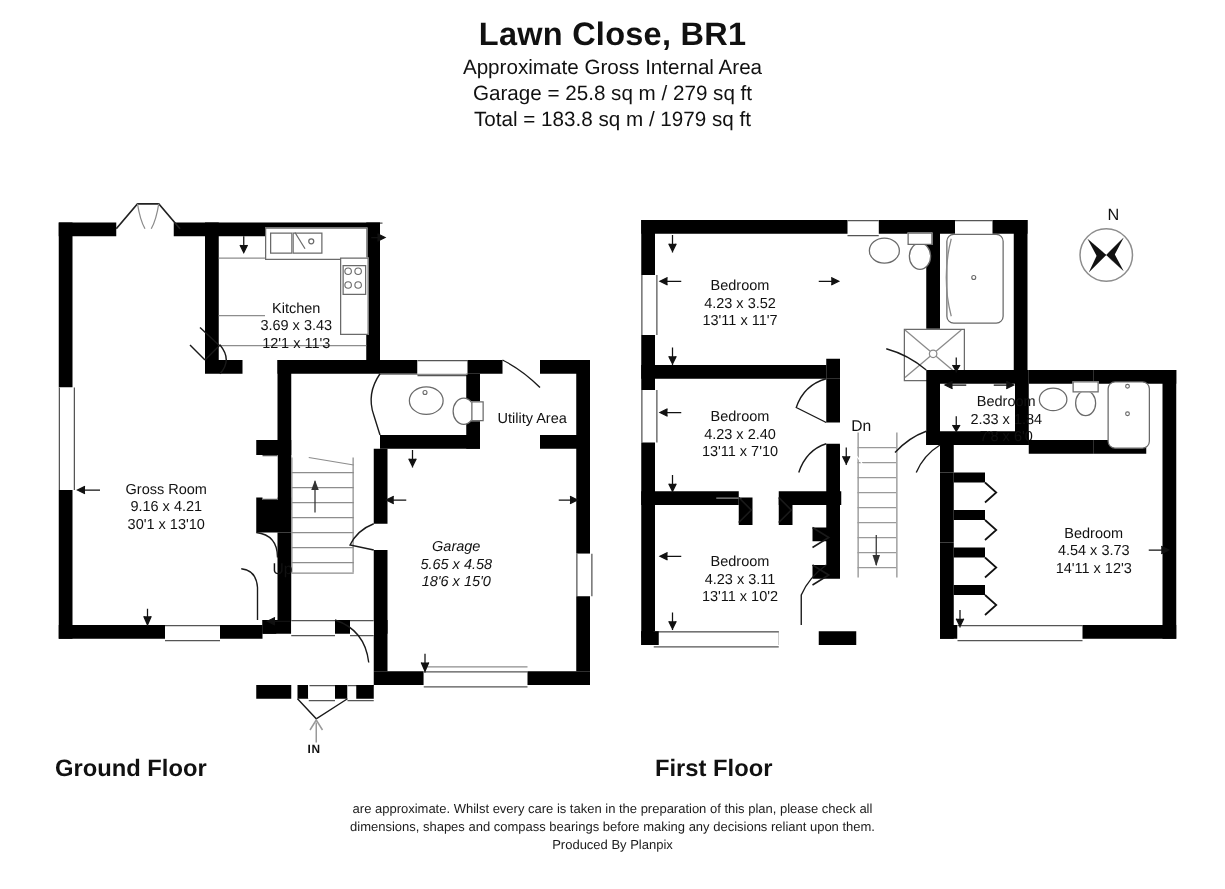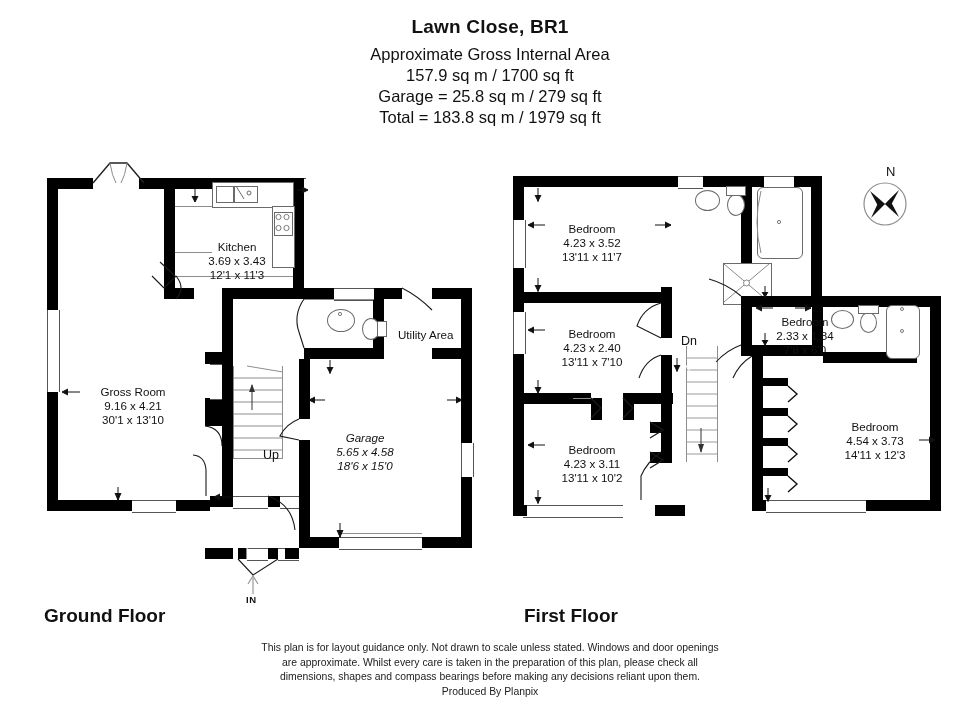--- a/index.html
+++ b/index.html
@@ -1,21 +1,21 @@
 <!DOCTYPE html>
 <html><head>
 <meta charset="utf-8">
 <style>
   html,body{margin:0;padding:0;background:#ffffff;}
   body{width:980px;height:711px;position:relative;overflow:hidden;
        font-family:"Liberation Sans","DejaVu Sans",sans-serif;color:#111;}
 
   
   #header{position:absolute;left:0;top:10px;width:980px;text-align:center;}
-  #plan-title{font-size:19px;font-weight:bold;letter-spacing:.2px;line-height:34px;}
+  #plan-title{font-size:26px;font-weight:bold;letter-spacing:.2px;line-height:34px;}
   .hline{font-size:16.5px;line-height:21px;}
 
   
   .floor-caption{position:absolute;font-size:19px;font-weight:bold;}
   #cap-ground{left:44px;top:605px;}
   #cap-first{left:524px;top:605px;}
 
   
   #footer{position:absolute;left:0;top:641px;width:980px;text-align:center;
           font-size:10.4px;line-height:14.6px;color:#1b1b1b;}
@@ -34,21 +34,20 @@
   .stairtxt{position:absolute;font-size:12.5px;}
   .intxt{position:absolute;font-size:9.5px;letter-spacing:.5px;}
   svg.ov{position:absolute;left:0;top:0;overflow:visible;}
 </style>
 </head>
 <body>
 
 <div id="header">
   <div id="plan-title">Lawn Close, BR1</div>
   <div class="hline">Approximate Gross Internal Area</div>
-  <div class="hline">157.9 sq m / 1700 sq ft</div>
   <div class="hline">Garage =  25.8 sq m / 279 sq ft</div>
   <div class="hline">Total = 183.8 sq m / 1979 sq ft</div>
 </div>
 
 <div class="plan" id="ground-floor" style="left:0;top:0;width:500px;height:600px;">
 
   <div class="w" style="left:47px;top:178px;width:11px;height:132px;"></div>
   <div class="winv" style="left:47px;top:310px;width:11px;height:82px;"></div>
   <div class="w" style="left:47px;top:392px;width:11px;height:119px;"></div>
   <div class="w" style="left:47px;top:500px;width:85px;height:11px;"></div>
@@ -113,21 +112,21 @@
       <line x1="233" y1="402" x2="283" y2="402"></line>
       <line x1="233" y1="414" x2="283" y2="414"></line>
       <line x1="233" y1="426" x2="283" y2="426"></line>
       <line x1="233" y1="438" x2="283" y2="438"></line>
       <line x1="233" y1="450" x2="283" y2="450"></line>
       <line x1="247" y1="366" x2="283" y2="372" stroke="#8d8d8d"></line>
       <line x1="252" y1="385" x2="252" y2="410" stroke="#333"></line>
       <path d="M249,392 L252,384 L255,392" fill="#333" stroke="none"></path>
     </g>
   </svg>
-  <div class="stairtxt" style="left:218px;top:448px;margin-left:45px;">Up</div>
+  <div class="stairtxt" style="left:218px;top:448px;">Up</div>
 
   <div class="w" style="left:304px;top:288px;width:30px;height:11px;"></div>
   <div class="win" style="left:334px;top:288px;width:40px;height:11px;"></div>
   <div class="w" style="left:374px;top:288px;width:28px;height:11px;"></div>
   <div class="w" style="left:432px;top:288px;width:40px;height:11px;"></div>
   <div class="w" style="left:304px;top:348px;width:80px;height:11px;"></div>
   <div class="w" style="left:373px;top:299px;width:11px;height:60px;"></div>
   <div class="w" style="left:432px;top:348px;width:40px;height:11px;"></div>
 
   <div class="fxr" style="left:327px;top:309px;width:26px;height:21px;"></div>
@@ -415,17 +414,16 @@
     <polygon points="27,36 13,50 22,41" fill="#111"></polygon>
     <polygon points="27,36 13,50 21,33" fill="#111"></polygon>
   </svg>
   <div style="position:absolute;left:28px;top:-4px;font-size:13px;">N</div>
 </div>
 
 <div class="floor-caption" id="cap-ground">Ground Floor</div>
 <div class="floor-caption" id="cap-first">First Floor</div>
 
 <div id="footer">
-  <div>This plan is for layout guidance only. Not drawn to scale unless stated. Windows and door openings</div>
   <div>are approximate. Whilst every care is taken in the preparation of this plan, please check all</div>
   <div>dimensions, shapes and compass bearings before making any decisions reliant upon them.</div>
   <div>Produced By Planpix</div>
 </div>
 
 </body></html>

